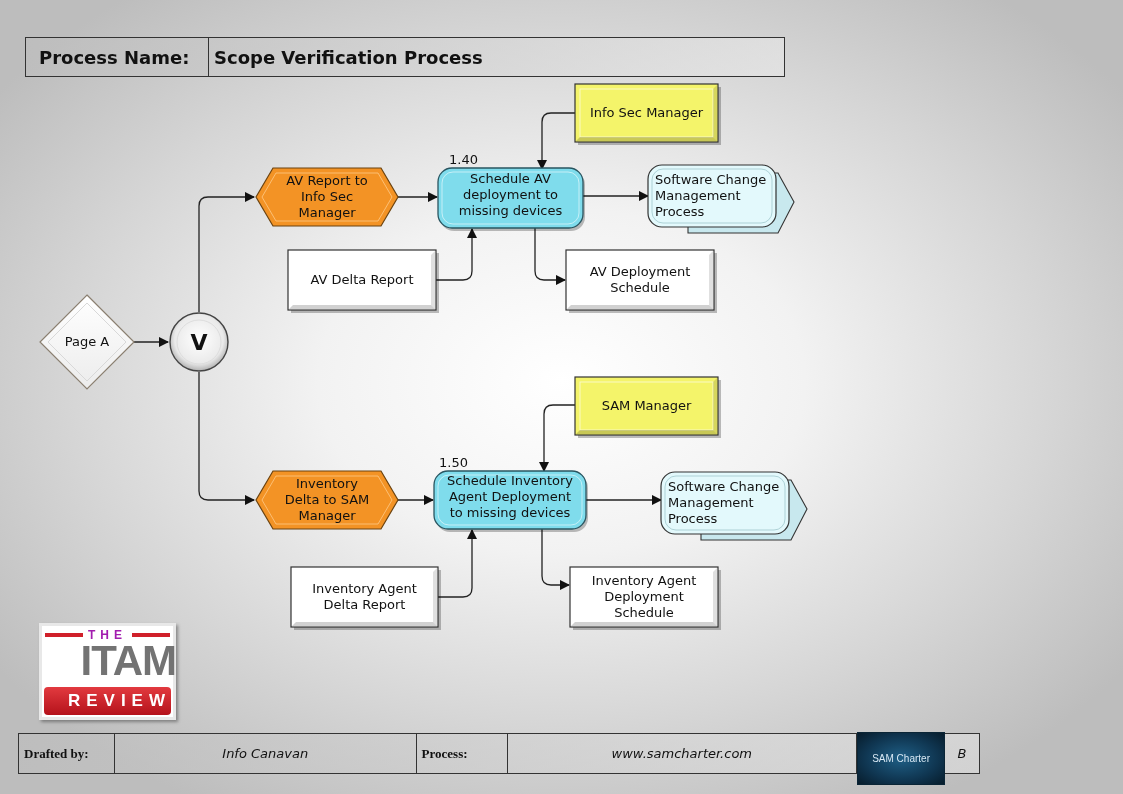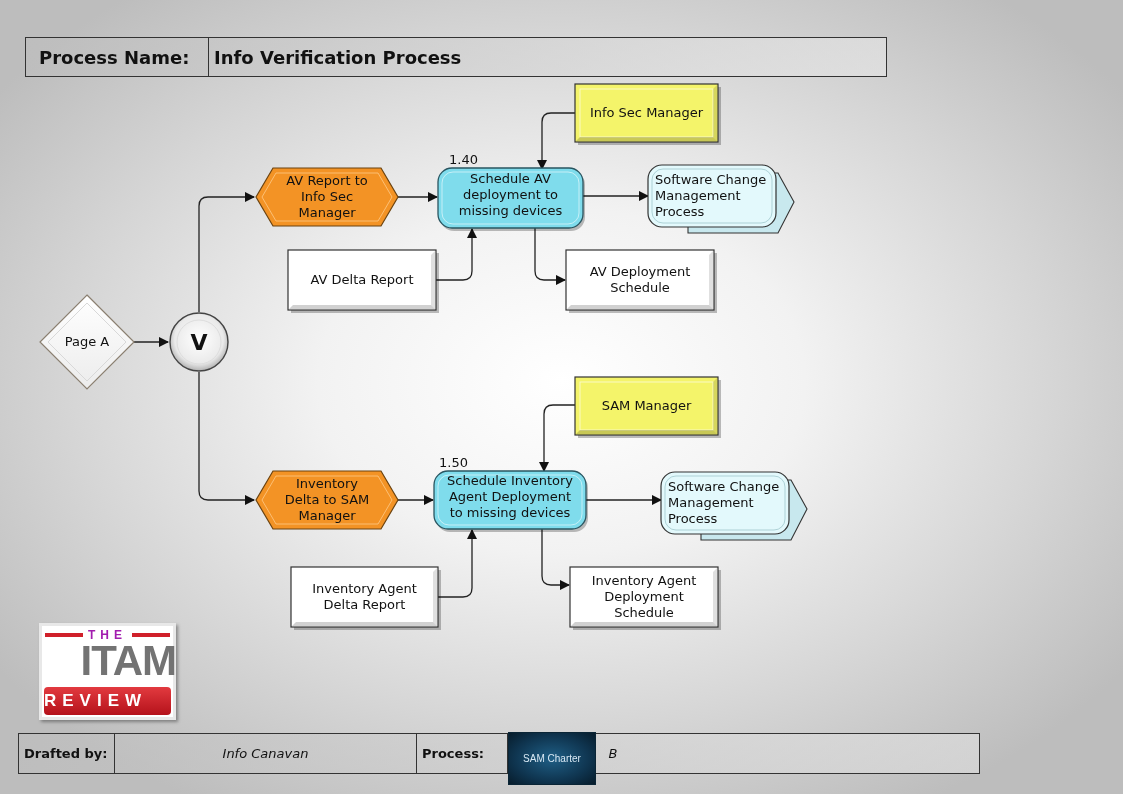--- a/index.html
+++ b/index.html
@@ -2,62 +2,62 @@
 <html><head>
 <meta charset="utf-8">
 <style>
   html, body { margin: 0; padding: 0; }
   body {
     width: 1123px; height: 794px; overflow: hidden; position: relative;
     background: radial-gradient(ellipse 62% 62% at 50% 48%, #ffffff 0%, #f2f2f2 35%, #d6d6d6 70%, #bdbdbd 100%);
     font-family: "DejaVu Sans", sans-serif;
   }
   .header {
-    position: absolute; left: 25px; top: 37px; width: 862px; height: 40px;
+    position: absolute; left: 25px; top: 37px; width: 760px; height: 40px;
     border: 1px solid #333; display: flex; box-sizing: border-box;
     background: linear-gradient(to right, rgba(190,190,190,0.7), rgba(235,235,235,0.5));
   }
   .header .lbl { width: 183px; border-right: 1px solid #333; display:flex; align-items:center; padding-left: 13px; box-sizing: border-box; font-weight: bold; font-size: 18px; color:#111; }
   .header .val { flex:1; display:flex; align-items:center; padding-left: 5px; font-weight: bold; font-size: 18px; color:#111; }
 
   svg#diagram { position: absolute; left: 0; top: 0; }
   .node-text { font-family: "DejaVu Sans", sans-serif; font-size: 13px; fill: #111; }
 
   .footer {
     position: absolute; left: 18px; top: 733px; width: 962px; height: 41px;
     border: 1px solid #333; display: flex; box-sizing: border-box;
     background: linear-gradient(to right, rgba(190,190,190,0.6), rgba(230,230,230,0.5));
     font-size: 13px; color:#111;
   }
   .footer > div { display:flex; align-items:center; border-right: 1px solid #333; box-sizing: border-box; }
-  .f-lbl { font-weight: bold; padding-left: 5px; }
+  .f-lbl { font-weight: bold; padding-left: 5px; font-family: Liberation Serif, serif; }
   .f-val { justify-content: center; font-style: italic; }
   .samlogo {
     width: 88px; height: 53px; margin-top: -2px; border: none !important;
     background: radial-gradient(ellipse at 50% 50%, #1f5f86 0%, #0f3550 60%, #061a28 100%);
     color:#d8e8f4; font-size: 10px; justify-content:center; font-family:"Liberation Sans", sans-serif;
     box-shadow: inset 0 0 0 1px #0a2536;
   }
   .f-rev { justify-content:center; font-style: italic; border-right: none !important; }
 
   .itam {
     position: absolute; left: 39px; top: 623px; width: 137px; height: 97px;
     background: #fff; box-shadow: 2px 2px 3px rgba(0,0,0,0.35), inset 0 0 0 3px #e8e8e8;
   }
   .itam .the { position:absolute; top:5px; left:0; width:100%; text-align:center; font-family:"Liberation Sans", sans-serif; font-size: 12px; font-weight:bold; letter-spacing: 5px; color:#a21caf; }
   .itam .bar { position:absolute; top:10px; height:4px; background:#d0202a; }
   .itam .word { position:absolute; top:14px; left:0; width:100%; text-align:right; font-family:"Liberation Sans", sans-serif; font-size: 42px; font-weight:900; color:#737373; letter-spacing:-1px; line-height:48px; }
-  .itam .rev { position:absolute; left:5px; top:64px; width:127px; height:28px; background: linear-gradient(#e23a3f, #b5121b); border-radius: 4px; color:#fff; font-family:"Liberation Sans", sans-serif; font-weight:bold; font-size:17px; letter-spacing:6px; text-align:left; line-height:28px; }
+  .itam .rev { position:absolute; left:5px; top:64px; width:127px; height:28px; background: linear-gradient(#e23a3f, #b5121b); border-radius: 4px; color:#fff; font-family:"Liberation Sans", sans-serif; font-weight:bold; font-size:17px; letter-spacing:6px; text-align:right; line-height:28px; }
 </style>
 </head>
 <body>
 
 <div class="header">
   <div class="lbl">Process Name:</div>
-  <div class="val">Info Verification Process</div>
+  <div class="val">Scope Verification Process</div>
 </div>
 
 <svg id="diagram" width="1123" height="794" xmlns="http://www.w3.org/2000/svg">
   <defs>
     <marker id="arr" viewBox="0 0 10 10" refX="9" refY="5" markerWidth="8" markerHeight="8" orient="auto">
       <path d="M0,0 L10,5 L0,10 z" fill="#111"></path>
     </marker>
     <linearGradient id="gWhite" x1="0" y1="0" x2="0" y2="1">
       <stop offset="0" stop-color="#ffffff"></stop>
         <stop offset="1" stop-color="#ececec"></stop>
@@ -210,15 +210,16 @@
   <div class="bar" style="right:6px;width:38px"></div>
   <div class="the">THE</div>
   <div class="word">ITAM</div>
   <div class="rev">REVIEW</div>
 </div>
 
 <div class="footer">
   <div class="f-lbl" style="width:96px">Drafted by:</div>
   <div class="f-val" style="width:302px">Info Canavan</div>
   <div class="f-lbl" style="width:91px">Process:</div>
+  <div class="f-val" style="width:350px">www.samcharter.com</div>
   <div class="samlogo">SAM Charter</div>
   <div class="f-rev" style="width:34px">B</div>
 </div>
 
 </body></html>

